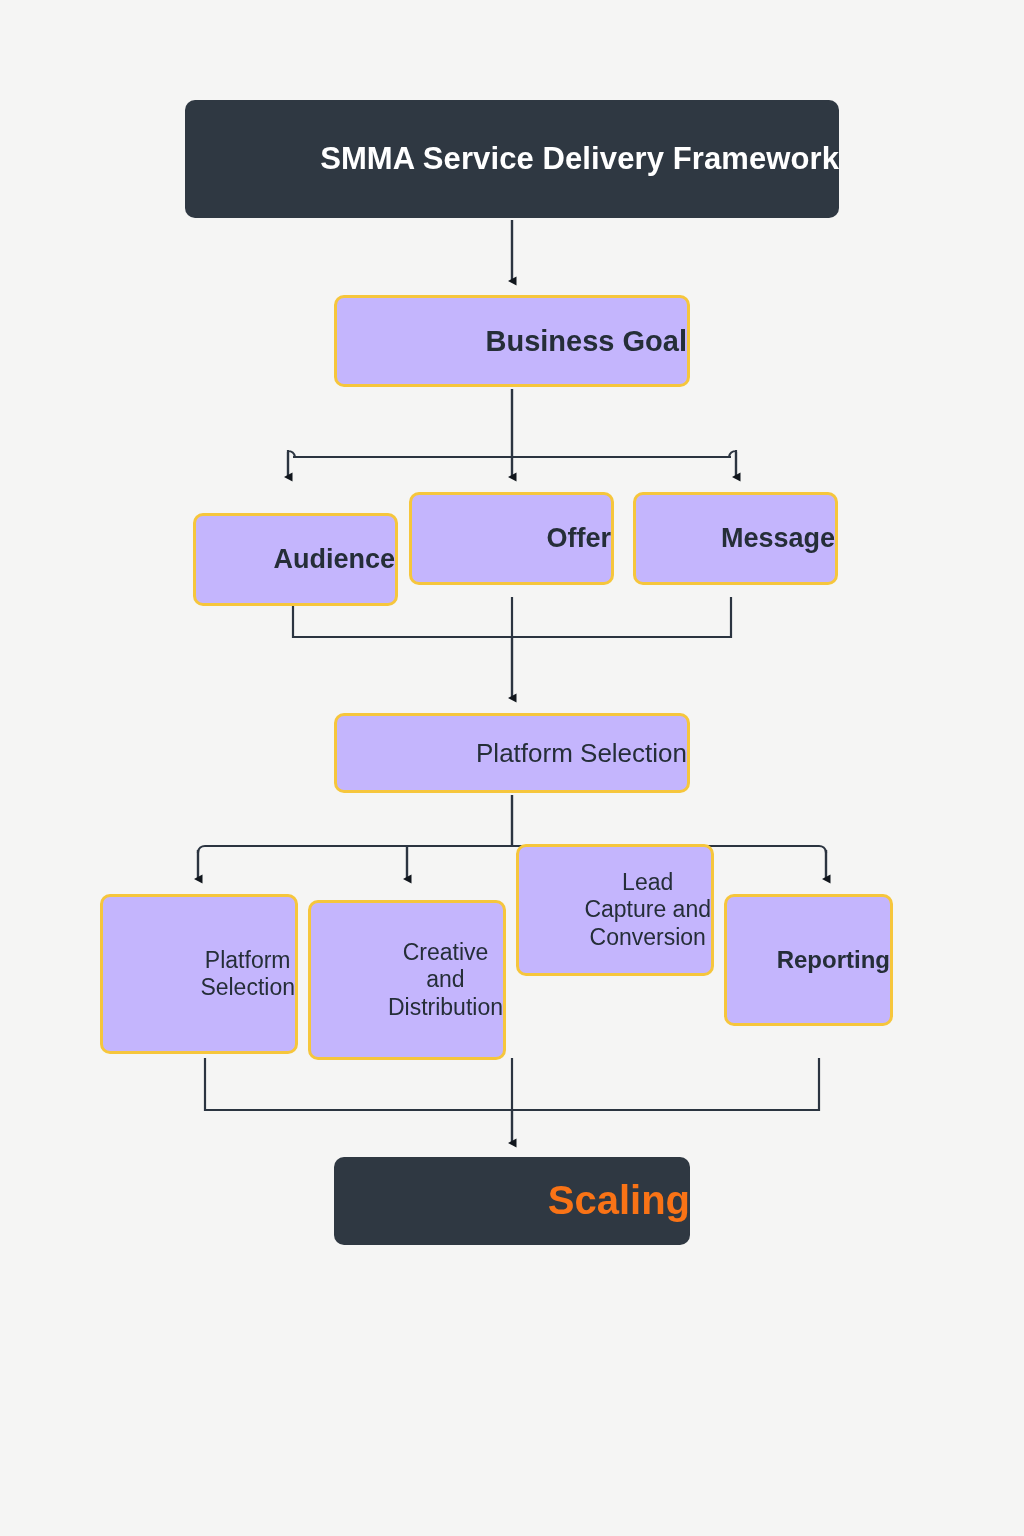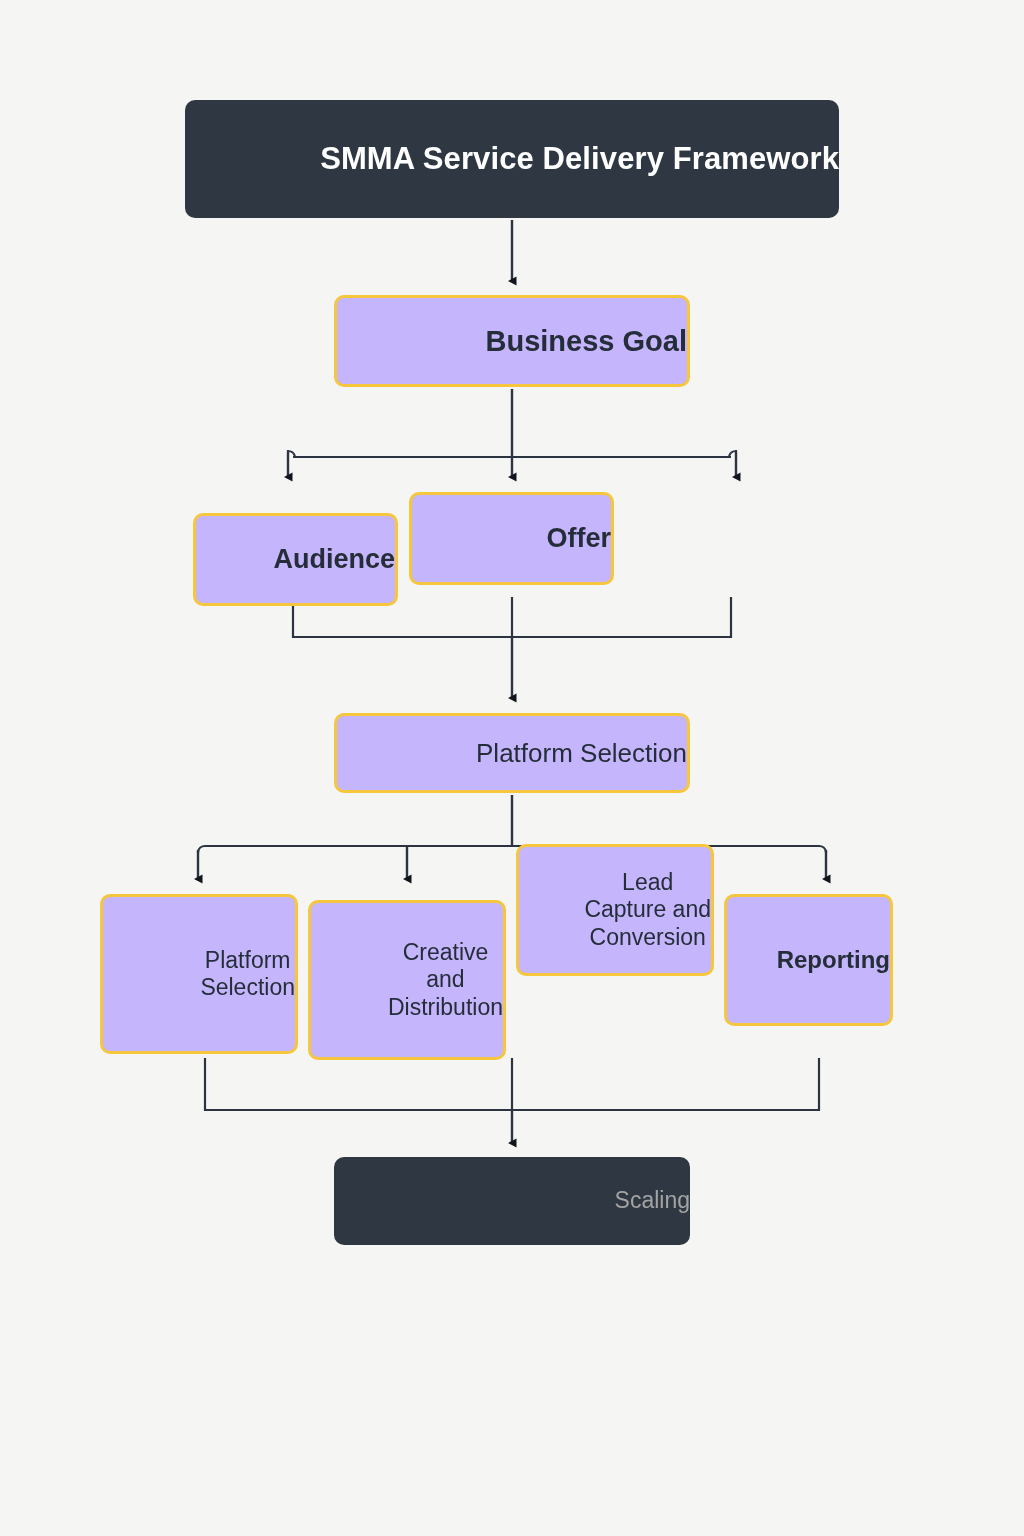--- a/index.html
+++ b/index.html
@@ -114,23 +114,23 @@
     font-weight: bold;
   }
 
   #node-scaling {
     left: 334px;
     top: 1157px;
     width: 356px;
     height: 88px;
   }
   #node-scaling .label {
-    color: #a3a3a3;
-    font-size: 23px;
-    font-weight: normal;
+    color: #f97316;
+    font-size: 40px;
+    font-weight: bold;
   }
 </style>
 </head>
 <body>
 
 <div id="canvas">
 
   <svg id="wires" viewBox="0 0 1024 1536" width="1024" height="1536" xmlns="http://www.w3.org/2000/svg">
     <defs>
       <marker id="arrowhead" markerWidth="10" markerHeight="9" refX="4.6" refY="4.5" orient="auto" markerUnits="userSpaceOnUse">
@@ -182,20 +182,23 @@
   </div>
 
   <div class="node node-accent" id="node-audience">
     <span class="label">Audience</span>
   </div>
 
   <div class="node node-accent" id="node-offer">
     <span class="label">Offer</span>
   </div>
 
+  <div class="node node-accent" id="node-message">
+    <span class="label">Message</span>
+  </div>
 
   <div class="node node-accent" id="node-platform">
     <span class="label">Platform Selection</span>
   </div>
 
   <div class="node node-accent" id="node-p1">
     <span class="label">Platform
 Selection</span>
   </div>
 

